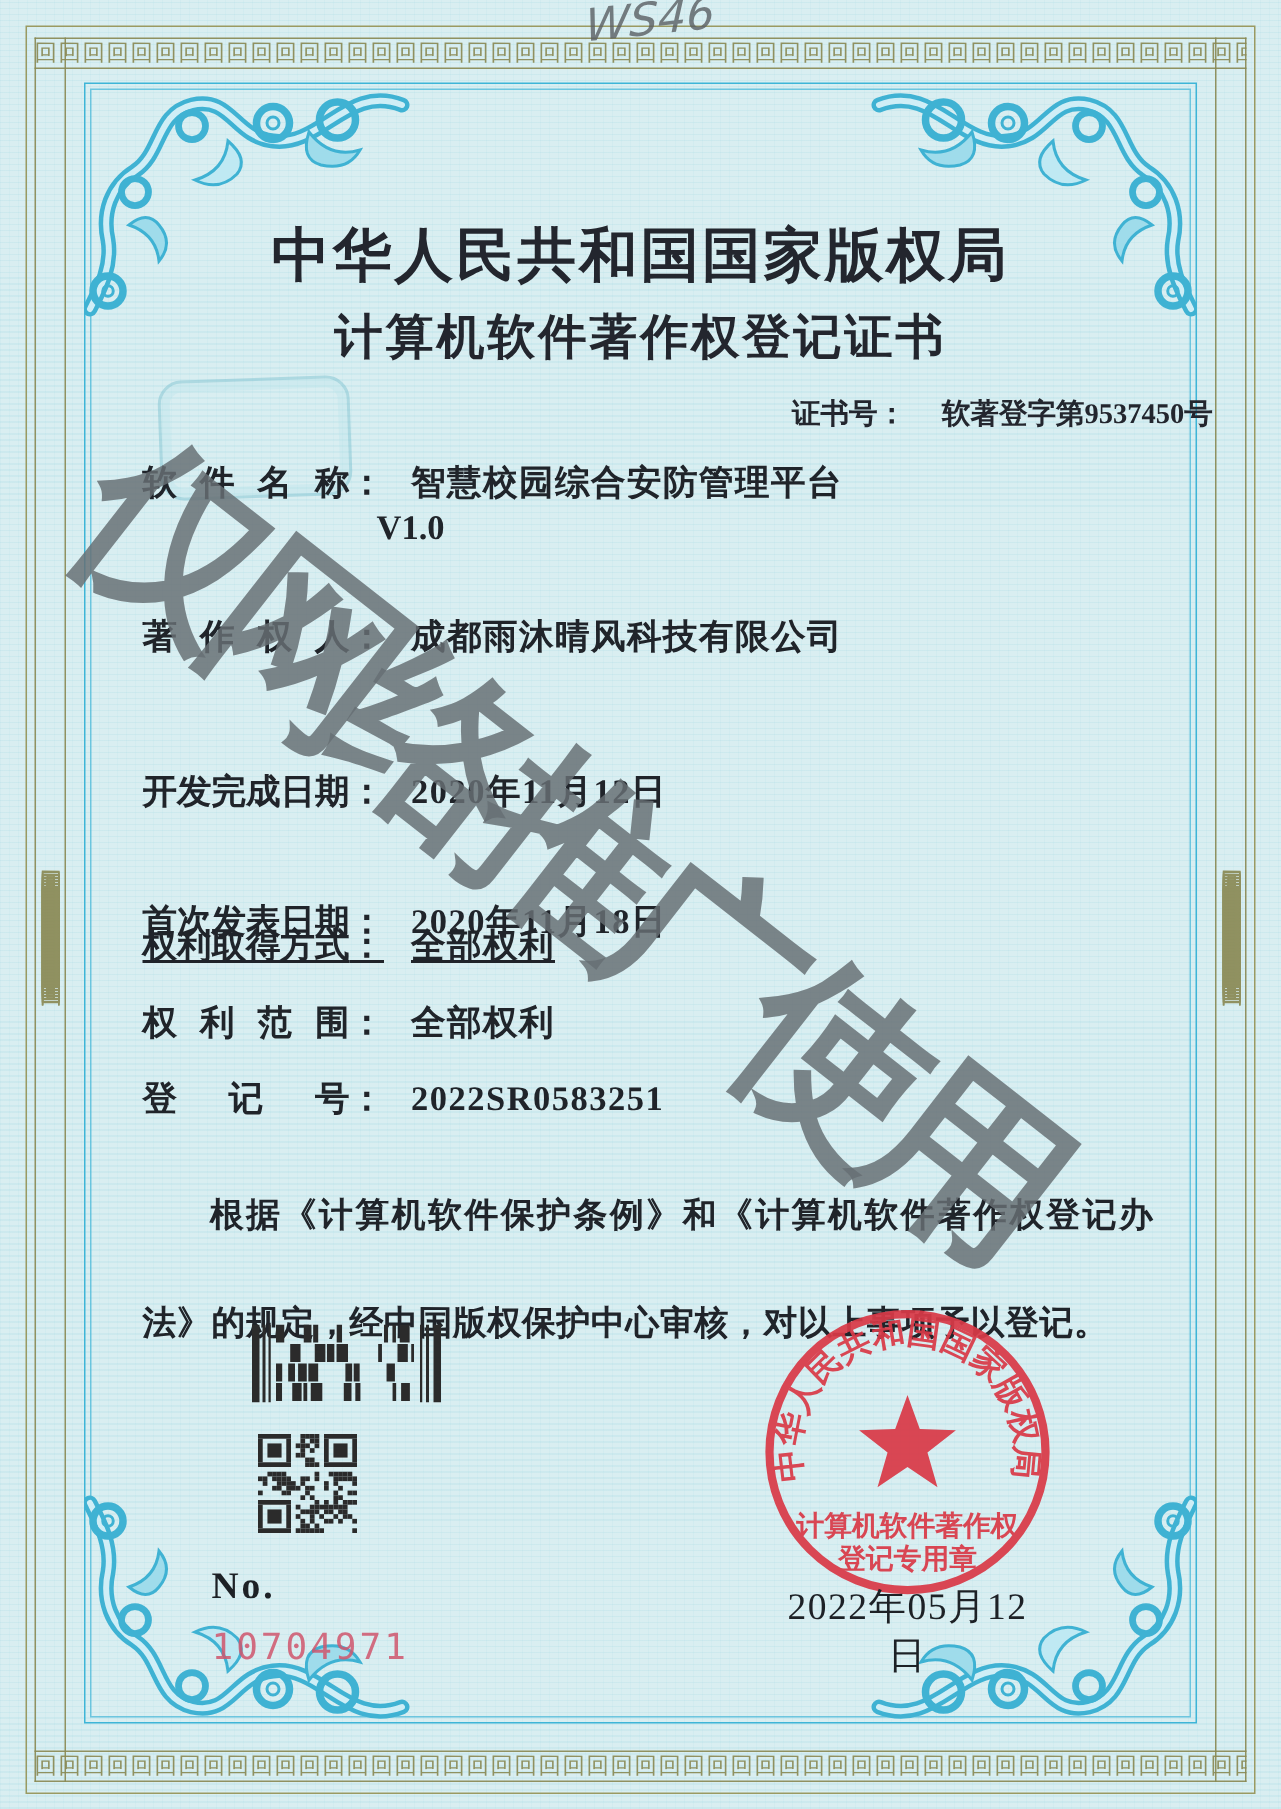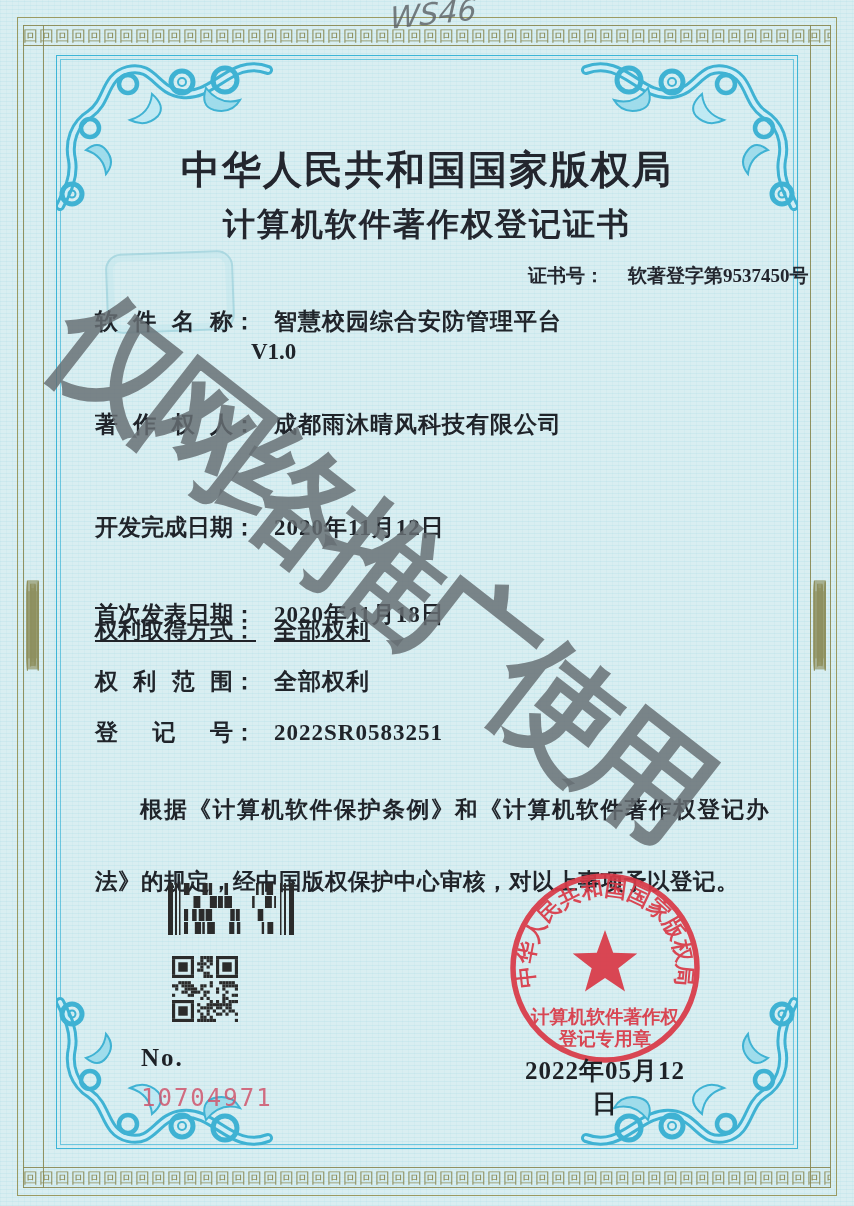--- a/index.html
+++ b/index.html
@@ -58,21 +58,21 @@
     font-weight:bold; color:#20242a; line-height:72px; text-indent:2em; text-align:justify; letter-spacing:.5px;}
   
   .barcode { position:absolute; left:168px; top:883px; }
   .qrcode  { position:absolute; left:172px; top:956px; }
   .serial-row { position:absolute; left:141px; top:1044px; display:flex; align-items:baseline; gap:12px;flex-direction:column; }
   .serial-prefix { font-size:25px; color:#1d2126; font-weight:bold; letter-spacing:2px; }
   .serial-number { font-size:24px; color:#d0566d; font-family:"DejaVu Sans Mono",monospace;
     letter-spacing:2px; opacity:.85; }
   .seal { position:absolute; left:505px; top:868px; width:200px; height:200px; opacity:.93; }
   .seal-date { position:absolute; left:515px; top:1054px; width:180px; text-align:center;
-    font-size:25px; font-weight:bold; color:#1d2126; letter-spacing:1px; }
+    font-size:25px; font-weight:normal; color:#1d2126; letter-spacing:1px; }
   
   .watermark { position:absolute; left:118px; top:258px; z-index:9;
     transform:rotate(38deg); transform-origin:0 0;
     font-size:126px; font-weight:bold; letter-spacing:-14px; white-space:nowrap;
     color:rgba(102,111,116,.84); pointer-events:none; }
 </style>
 </head>
 <body>
 
 <div class="page">

